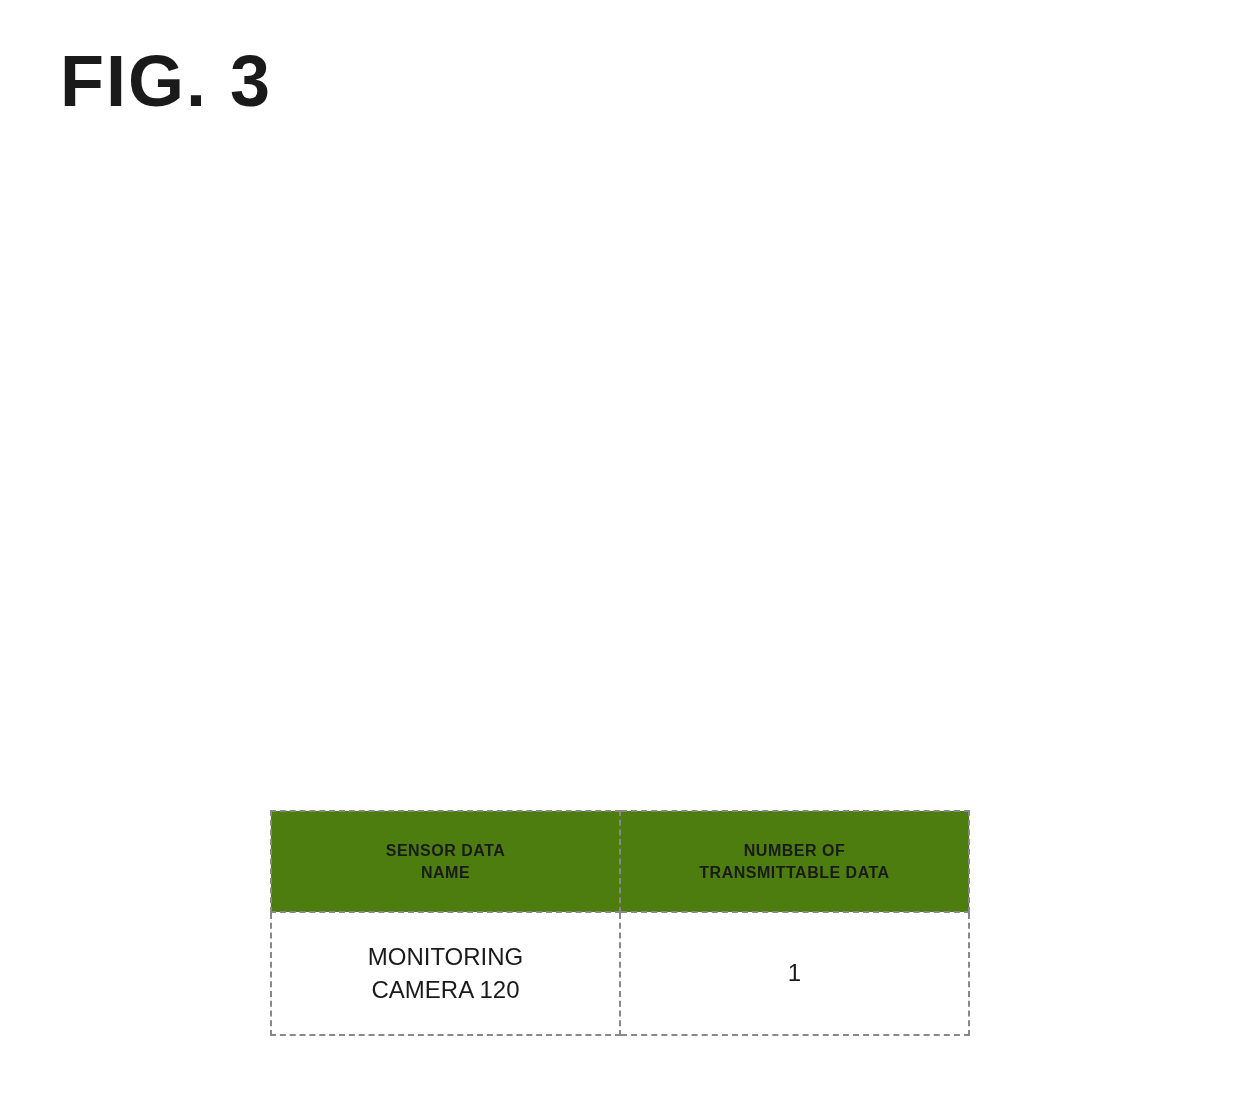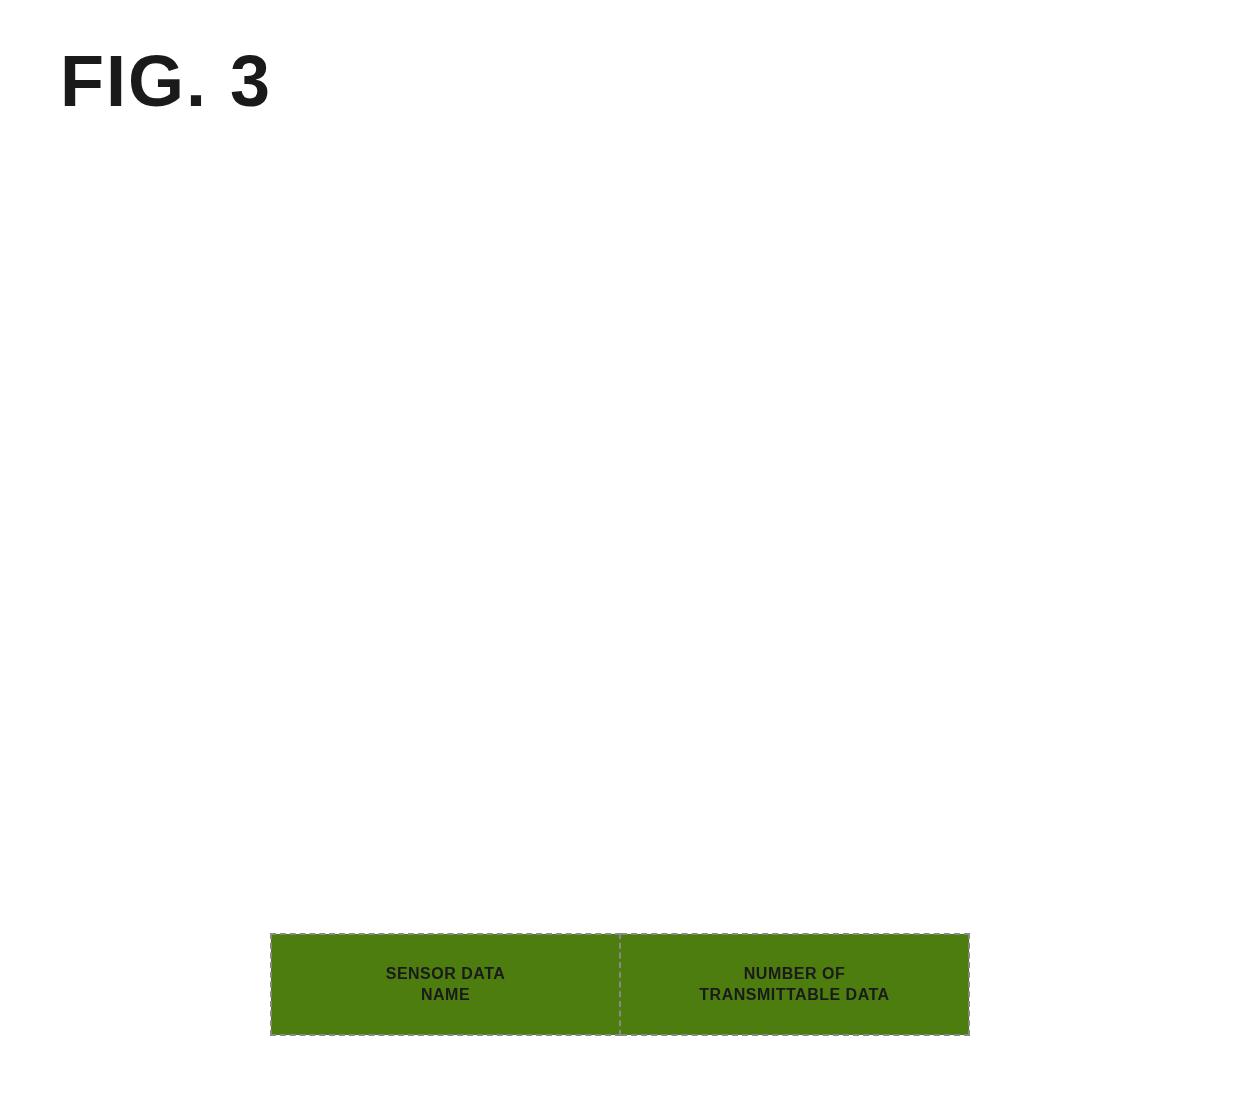--- a/index.html
+++ b/index.html
@@ -90,17 +90,21 @@
 
   <div class="table-section">
     <table class="data-table">
       <thead>
         <tr>
           <th class="col-name">SENSOR DATA<br>NAME</th>
           <th class="col-number">NUMBER OF<br>TRANSMITTABLE DATA</th>
         </tr>
       </thead>
       <tbody>
+        <tr>
+          <td>MONITORING<br>CAMERA 120</td>
+          <td>1</td>
+        </tr>
       </tbody>
     </table>
   </div>
 
 </div>
 
 </body></html>

